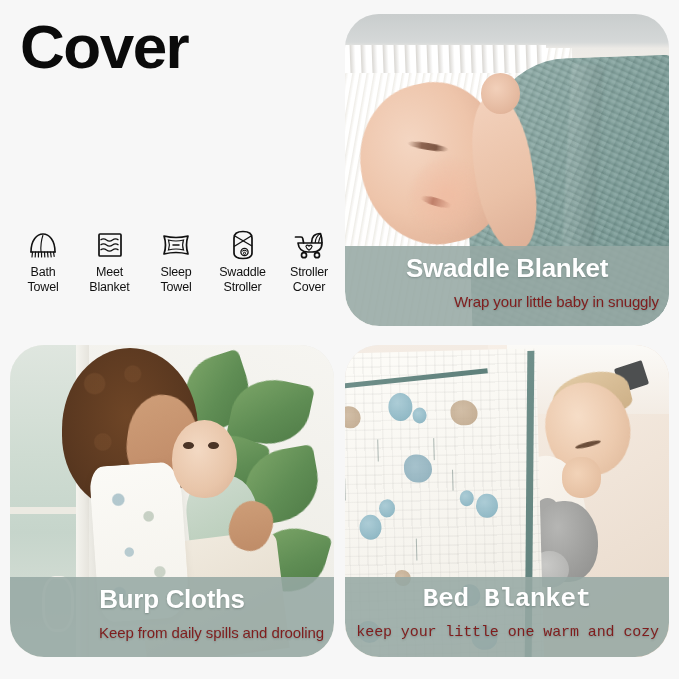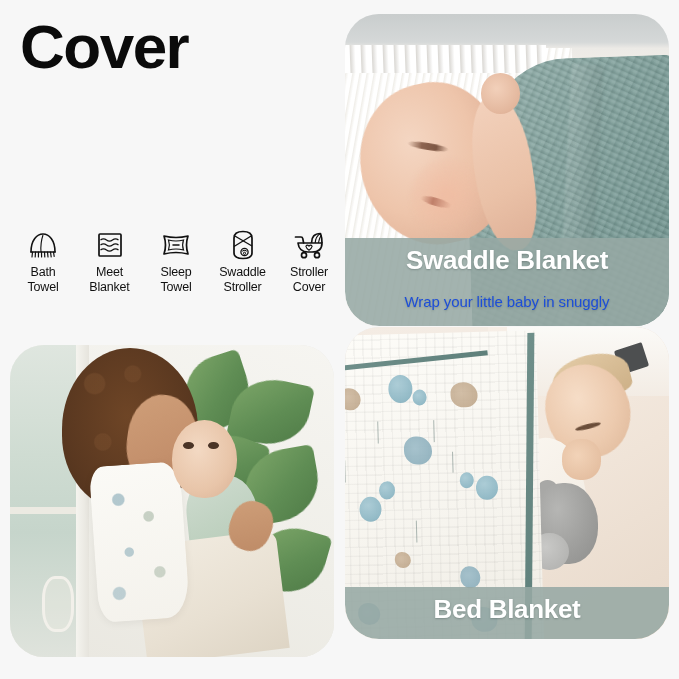--- a/index.html
+++ b/index.html
@@ -21,21 +21,21 @@
   }
 
   
   .quad {
     position: absolute;
     overflow: hidden;
   }
   .quad-tl { left: 0px;   top: 0px;   width: 340px; height: 340px; }
   .quad-tr { left: 345px; top: 14px;  width: 324px; height: 312px; }
   .quad-bl { left: 10px;  top: 345px; width: 324px; height: 312px; }
-  .quad-br { left: 345px; top: 327px; width: 324px; height: 312px; }
+  .quad-br { left: 345px; top: 345px; width: 324px; height: 312px; font-family: Liberation Mono, monospace; }
 
   
   .headline-wrap {
     position: absolute;
     left: 20px;
     top: 18px;
     width: 320px;
   }
   .headline {
     font-size: 62px;
@@ -114,27 +114,28 @@
   }
   .caption-title {
     color: #ffffff;
     font-size: 26px;
     font-weight: bold;
     line-height: 1.06;
     letter-spacing: -0.3px;
     text-shadow: 0 1px 2px rgba(60,75,72,0.35);
   }
   .caption-sub {
-    color: #1d4ed8;
+    color: #7f1d1d;
     font-size: 15px;
     font-weight: 400;
     line-height: 1.2;
-    margin-top: 18px;
+    margin-top: 10px;
     letter-spacing: -0.1px;
     text-shadow: 0 1px 2px rgba(60,75,72,0.3);
+    text-align: right;
   }
 
   
 
   
   .p-swaddle {
     background:
       linear-gradient(180deg, #c9cdcd 0%, #d5d8d8 9%, #eceae6 11%, #f2efe9 18%, #f3f0ea 100%);
   }
   .sw-fur {
@@ -586,20 +587,24 @@
         <div class="bp-hair"></div>
         <div class="bp-face"></div>
         <div class="bp-baby-body"></div>
         <div class="bp-arm"></div>
         <div class="bp-cloth"></div>
         <div class="bp-baby-head"></div>
         <div class="bp-baby-eye-l"></div>
         <div class="bp-baby-eye-r"></div>
         <div class="bp-hand"></div>
       </div>
+      <div class="caption">
+        <div class="caption-title">Burp Cloths</div>
+        <div class="caption-sub">Keep from daily spills and drooling</div>
+      </div>
     </div>
   </div>
 
   <div class="quad quad-br">
     <div class="photo-card">
       <div class="photo p-bed">
         <div class="bd-sheet"></div>
         <div class="bd-sheet-top"></div>
         <div class="bd-strap"></div>
 
@@ -633,17 +638,18 @@
           <div class="bd-motif bd-sprig" style="left:20%;top:28%;width:4%;height:7%;"></div>
           <div class="bd-motif bd-sprig" style="left:3%;top:40%;width:4%;height:7%;"></div>
           <div class="bd-motif bd-sprig" style="left:38%;top:60%;width:4%;height:7%;"></div>
           <div class="bd-motif bd-sprig" style="left:57%;top:38%;width:4%;height:7%;"></div>
         </div>
         <div class="bd-border"></div>
         <div class="bd-border-top"></div>
       </div>
       <div class="caption">
         <div class="caption-title">Bed Blanket</div>
+        <div class="caption-sub">keep your little one warm and cozy</div>
       </div>
     </div>
   </div>
 
 </div>
 
 </body></html>

